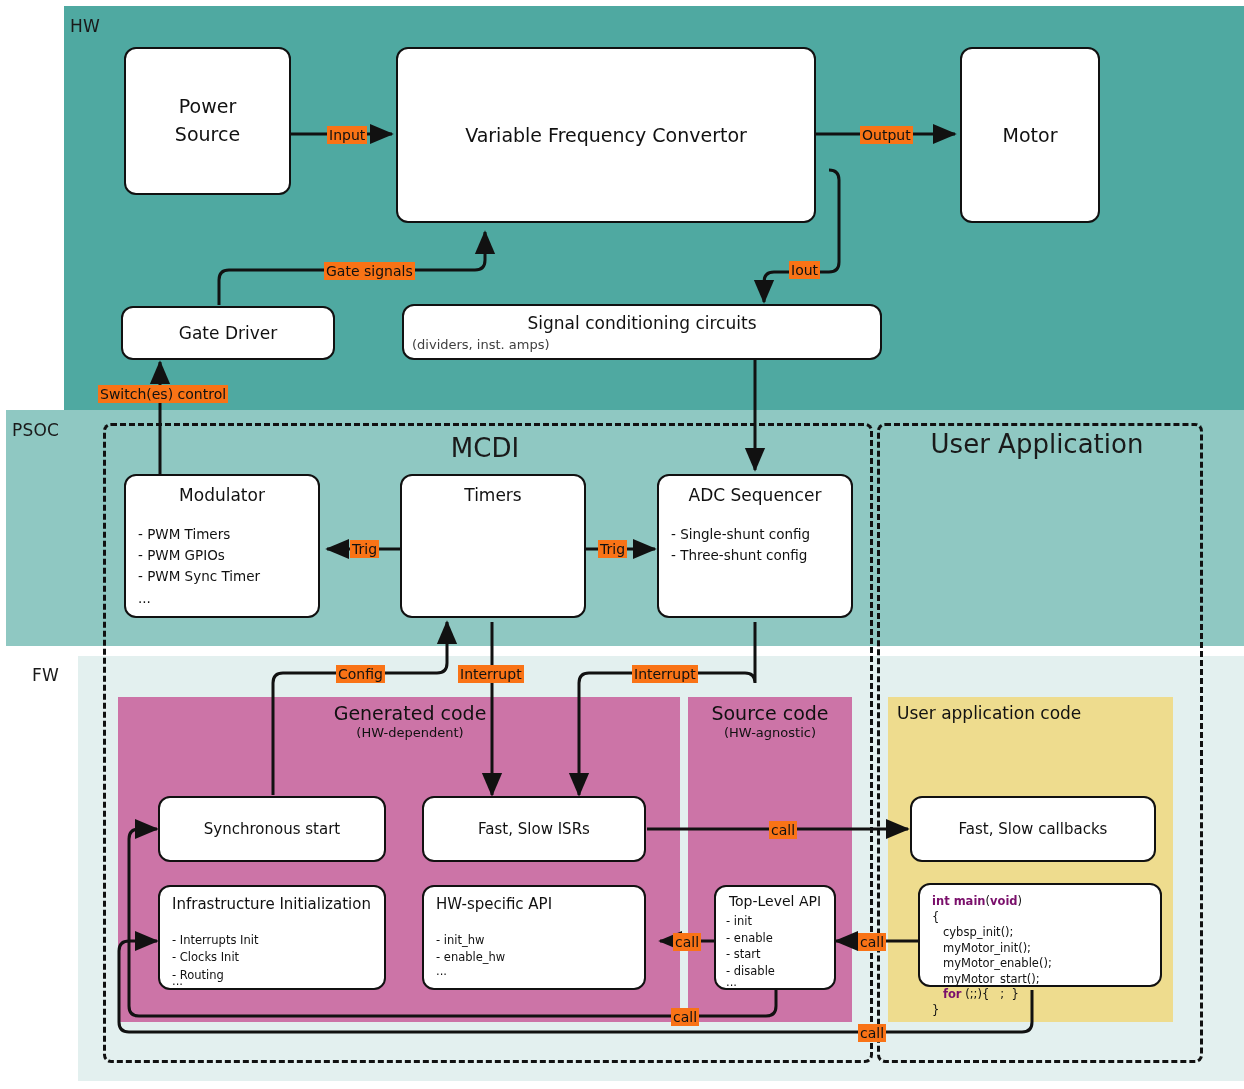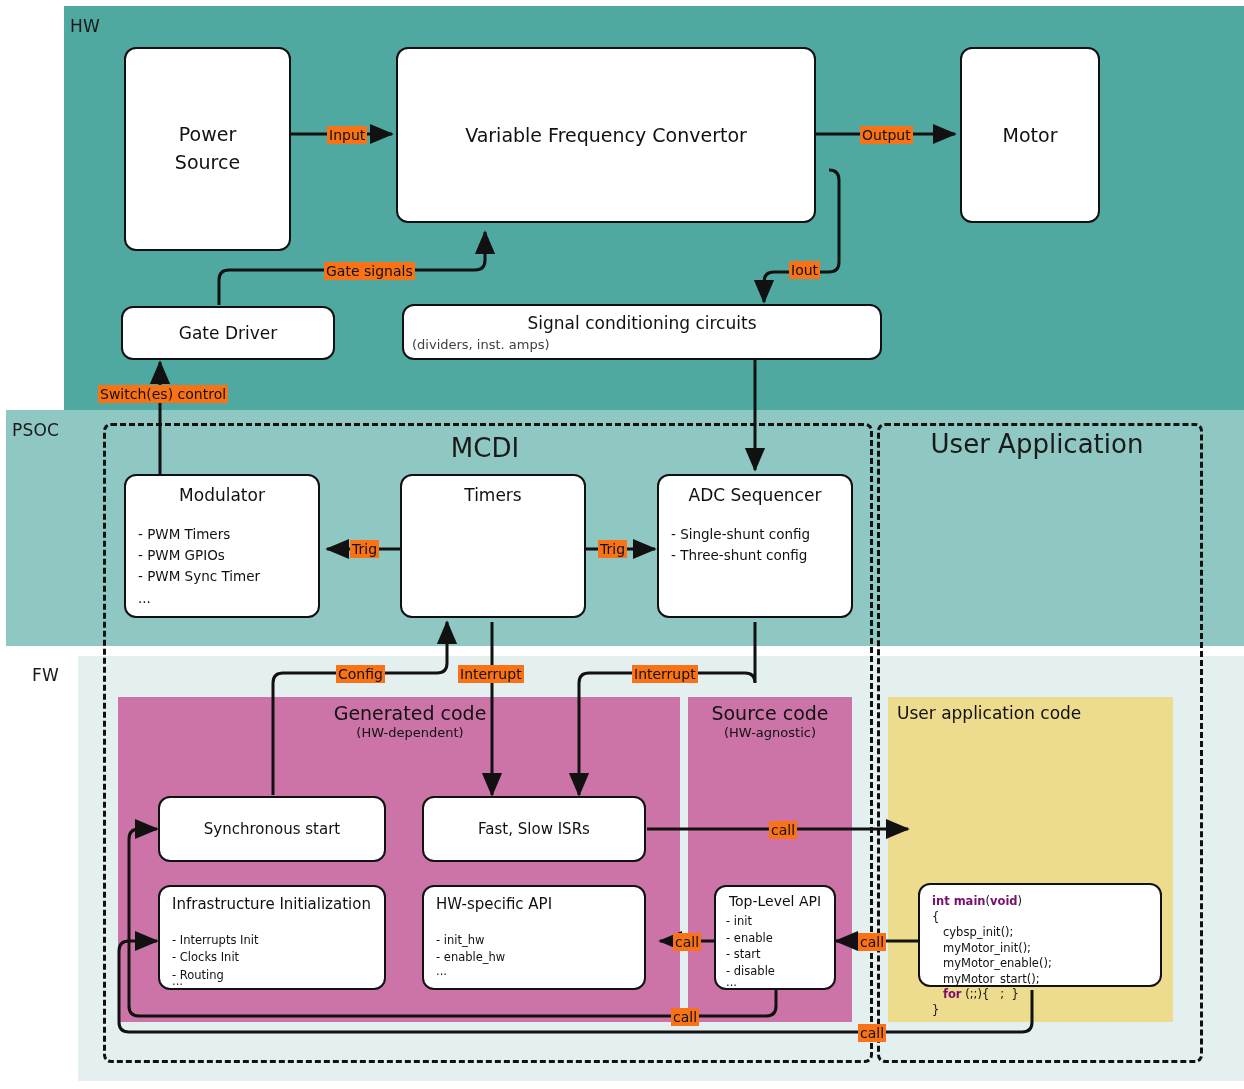--- a/index.html
+++ b/index.html
@@ -120,21 +120,21 @@
       <path d="M714,941 L660,941"></path>
 
       <path d="M918,941 L836,941"></path>
 
       <path d="M776,990 L776,1006 Q776,1016 766,1016 L139,1016 Q129,1016 129,1006 L129,839 Q129,829 139,829 L157,829"></path>
 
       <path d="M1032,990 L1032,1022 Q1032,1032 1022,1032 L129,1032 Q119,1032 119,1022 L119,951 Q119,941 129,941 L157,941"></path>
     </g>
   </svg>
 
-  <div class="rbox" style="left:124px;top:47px;width:167px;height:204px;">
+  <div class="rbox" style="left:124px;top:47px;width:167px;height:148px;">
     <div class="ctr" style="font-size:19px;line-height:1.45;">
       <div>Power</div>
       <div>Source</div>
     </div>
   </div>
 
   <div class="rbox" style="left:396px;top:47px;width:420px;height:176px;">
     <div class="ctr" style="font-size:19px;">Variable Frequency Convertor</div>
   </div>
 
@@ -170,20 +170,23 @@
   </div>
 
   <div class="rbox" style="left:158px;top:796px;width:228px;height:66px;">
     <div class="ctr" style="font-size:15px;">Synchronous start</div>
   </div>
 
   <div class="rbox" style="left:422px;top:796px;width:224px;height:66px;">
     <div class="ctr" style="font-size:15px;">Fast, Slow ISRs</div>
   </div>
 
+  <div class="rbox" style="left:910px;top:796px;width:246px;height:66px;">
+    <div class="ctr" style="font-size:15px;">Fast, Slow callbacks</div>
+  </div>
 
   <div class="rbox" style="left:158px;top:885px;width:228px;height:105px;">
     <div style="position:absolute;left:12px;top:8px;font-size:15px;color:#111;">Infrastructure Initialization</div>
     <div class="bullets" style="left:12px;top:45px;font-size:11.5px;line-height:1.5;">- Interrupts Init
 - Clocks Init
 - Routing</div>
     <div class="bullets" style="left:12px;top:86px;font-size:11.5px;">...</div>
   </div>
 
   <div class="rbox" style="left:422px;top:885px;width:224px;height:105px;">

